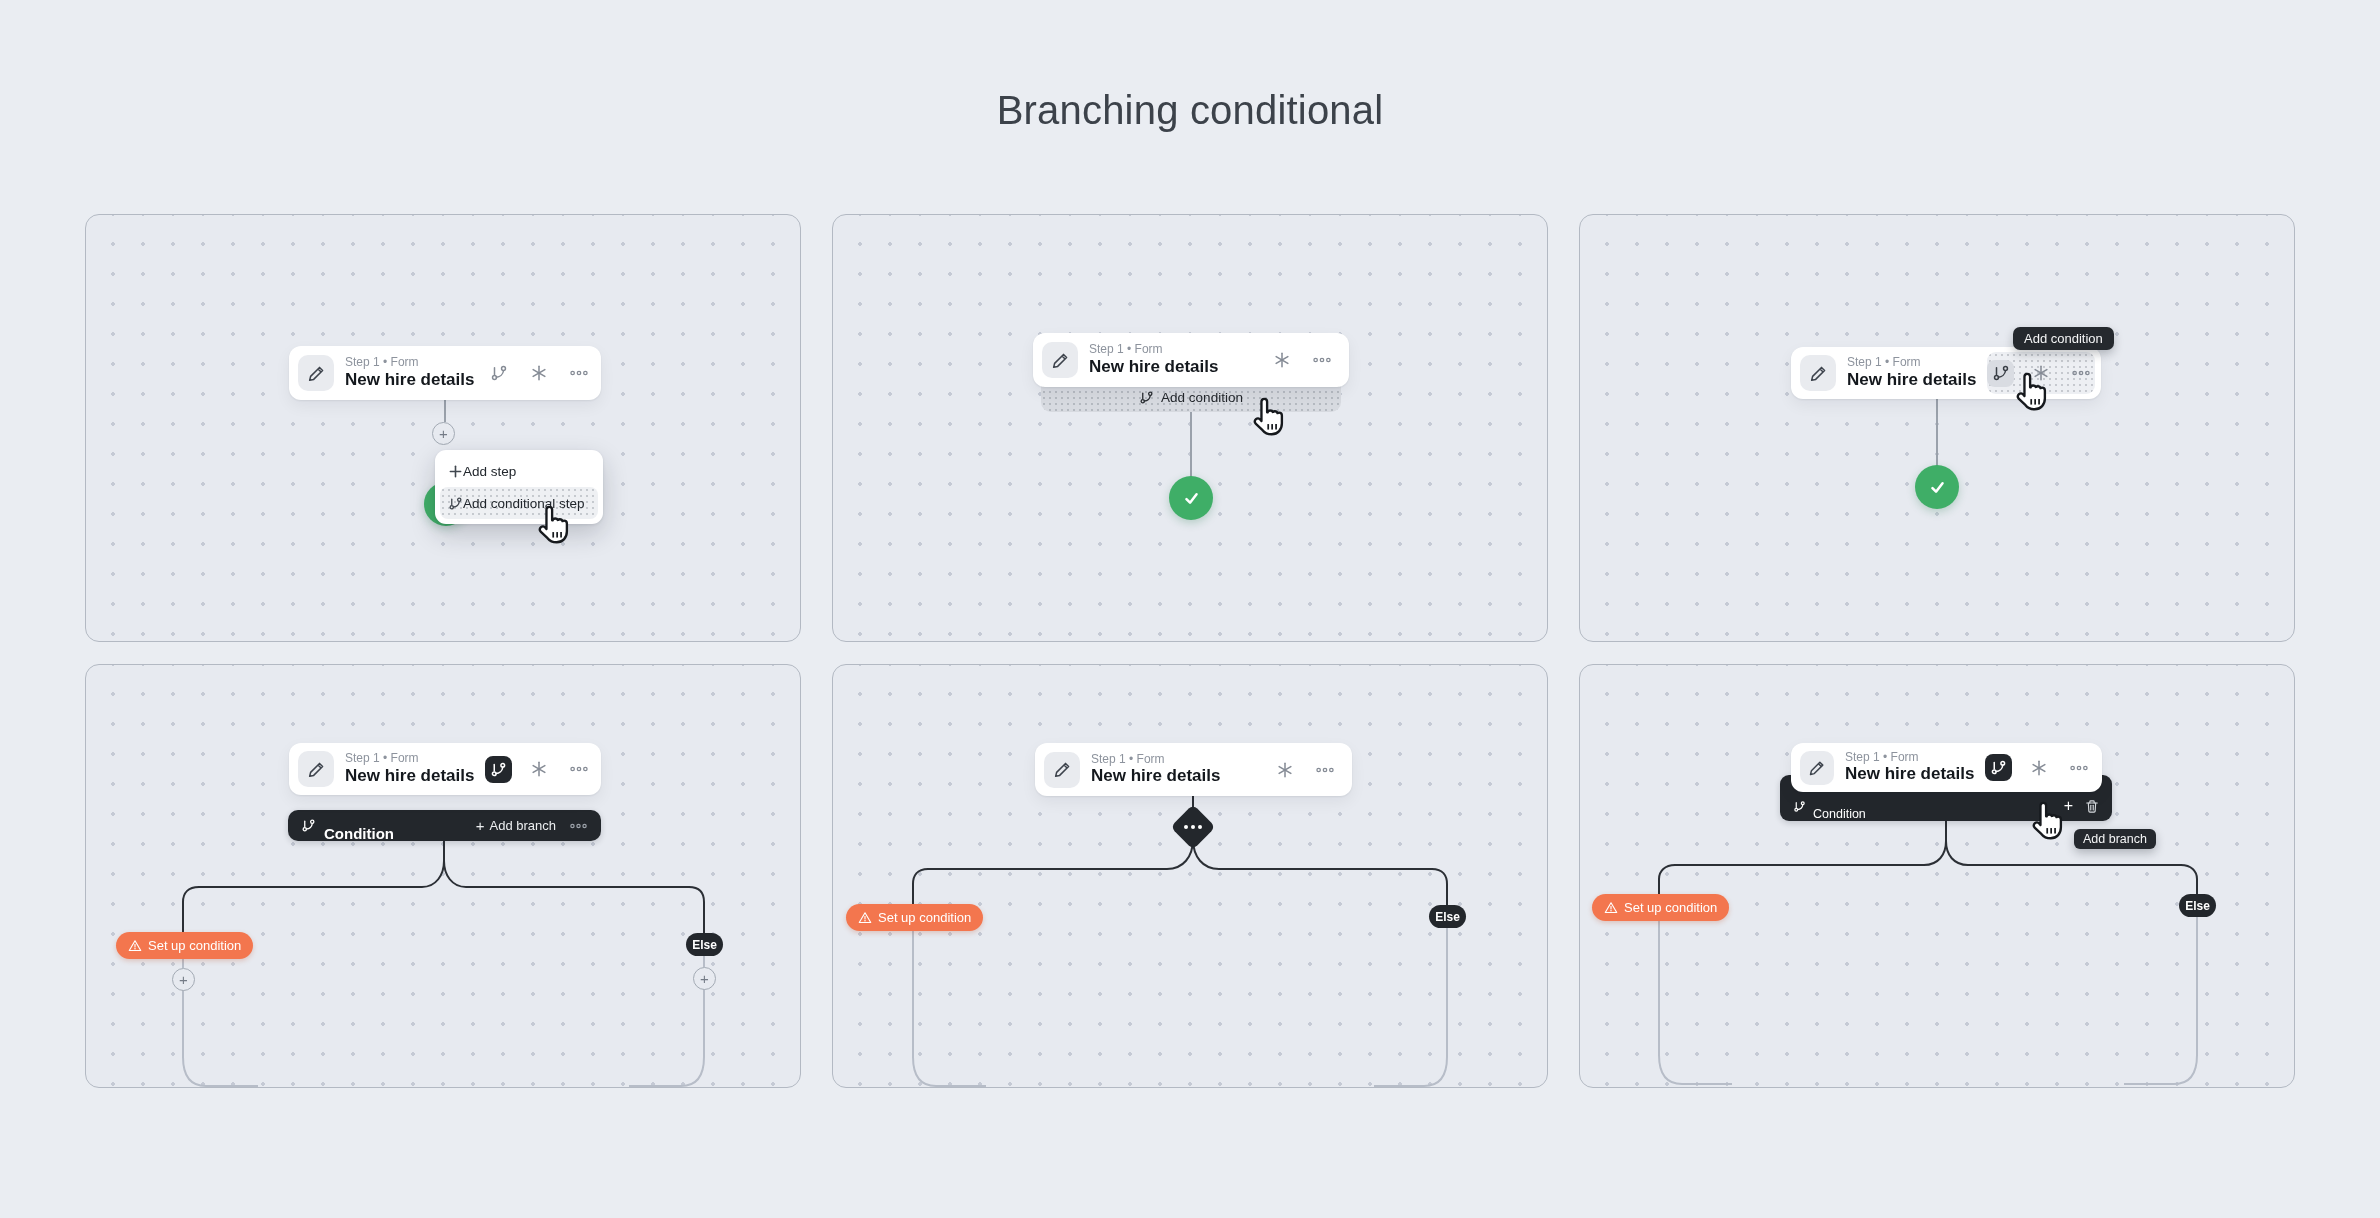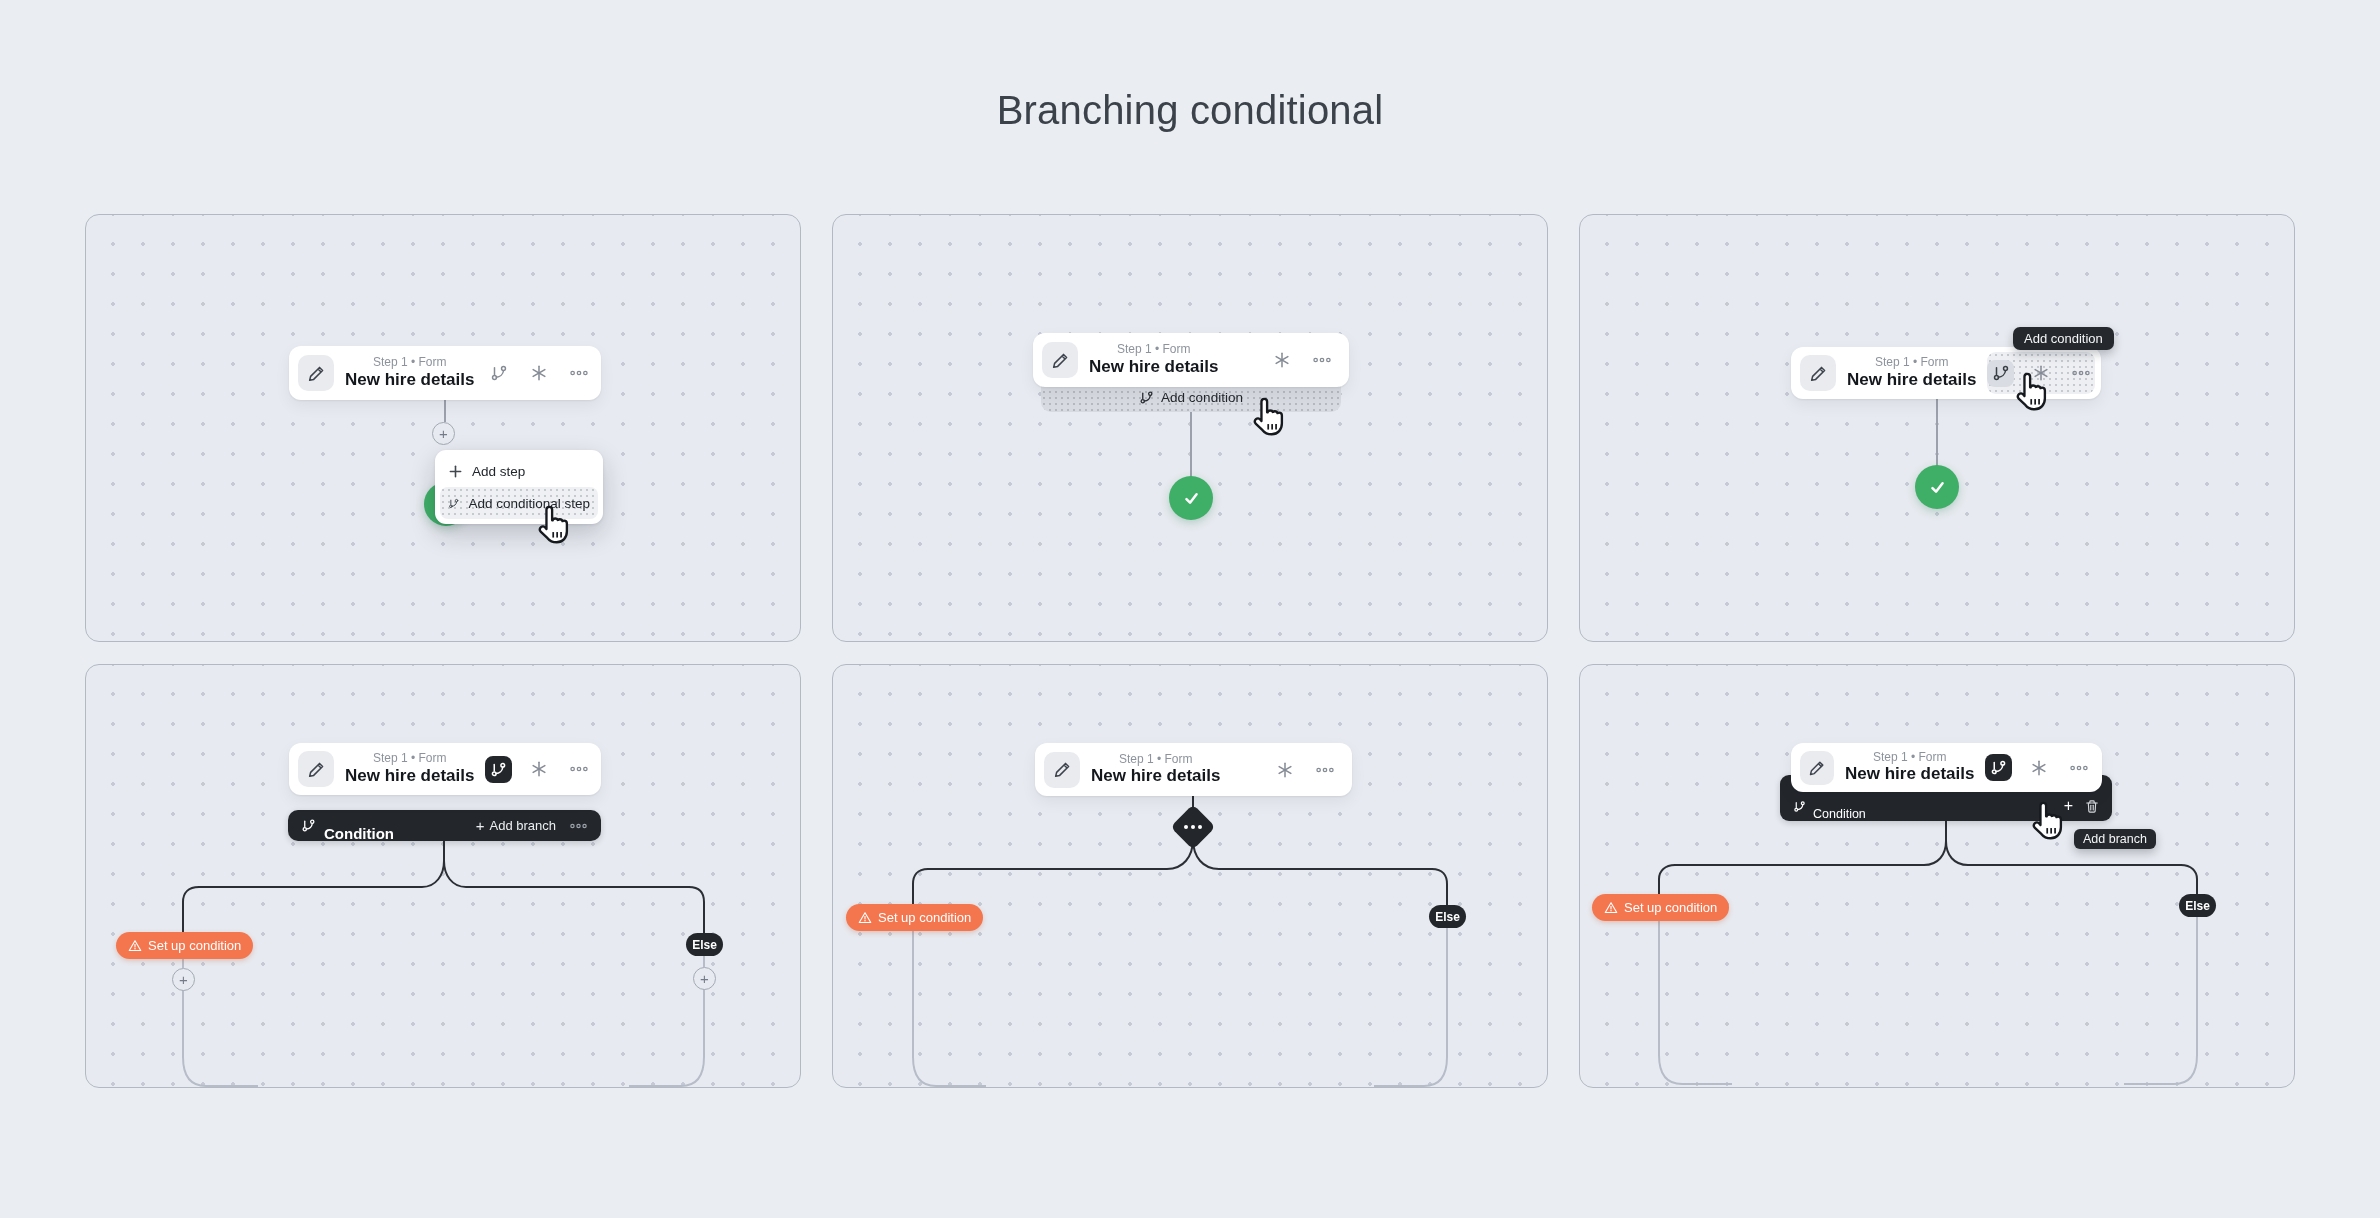--- a/index.html
+++ b/index.html
@@ -30,21 +30,21 @@
   .row2{height:424px;}
   svg.connector{position:absolute; inset:0; width:100%; height:100%; z-index:0; pointer-events:none;}
   .dark-path{stroke:var(--line_dark); stroke-width:2; fill:none;}
   .light-path{stroke:var(--line_light); stroke-width:2; fill:none;}
   .gray-path{stroke:var(--line_gray); stroke-width:2; fill:none;}
 
   
   .card{
     position:absolute; background:#fff; border-radius:12px; z-index:2;
     box-shadow:0 1px 2px rgba(16,22,32,.07), 0 6px 16px rgba(16,22,32,.06);
-    display:flex; align-items:center; gap:11px; padding:0 14px 0 9px;text-align:center;
+    display:flex; align-items:center; gap:11px; padding:0 14px 0 9px;
   }
   .card-badge{
     width:36px; height:36px; border-radius:10px; background:#e9ebef;
     display:flex; align-items:center; justify-content:center; flex:none;
   }
   .card-text{display:flex; flex-direction:column; line-height:1.22; white-space:nowrap;}
   .step-label{font-size:12px; color:#8d939d;}
   .card-title{font-size:17px; font-weight:700; color:#14181d;}
   .card-icons{margin-left:auto; display:flex; align-items:center; gap:13px; position:relative; z-index:1;}
   .icon-btn{width:27px; height:27px; border-radius:8px; display:flex; align-items:center; justify-content:center; color:#82889250;}
@@ -79,21 +79,21 @@
   .add-branch{display:flex; align-items:center; gap:5px; font-size:13px; color:#eceef0; font-weight:500;}
   .plus-glyph{font-size:15px; line-height:1; font-weight:400;}
 
   
   .menu{
     position:absolute; z-index:8; width:168px; background:#fff; border-radius:11px;
     padding:5px;
     box-shadow:0 10px 26px rgba(20,26,38,.20), 0 1px 3px rgba(20,26,38,.10);
   }
   .menu-item{
-    height:32px; display:flex; align-items:center; gap:9px; padding:0 8px;
+    height:32px; display:flex; align-items:center; padding:0 8px;
     font-size:13.5px; font-weight:500; color:#21262c; border-radius:8px; white-space:nowrap;
   }
   .menu-item.highlight{background-color:#eef0f3;}
 
   
   .green-node{
     position:absolute; width:44px; height:44px; border-radius:50%;
     background:var(--green); display:flex; align-items:center; justify-content:center;
     box-shadow:0 3px 8px rgba(30,120,70,.25); z-index:1;
   }

